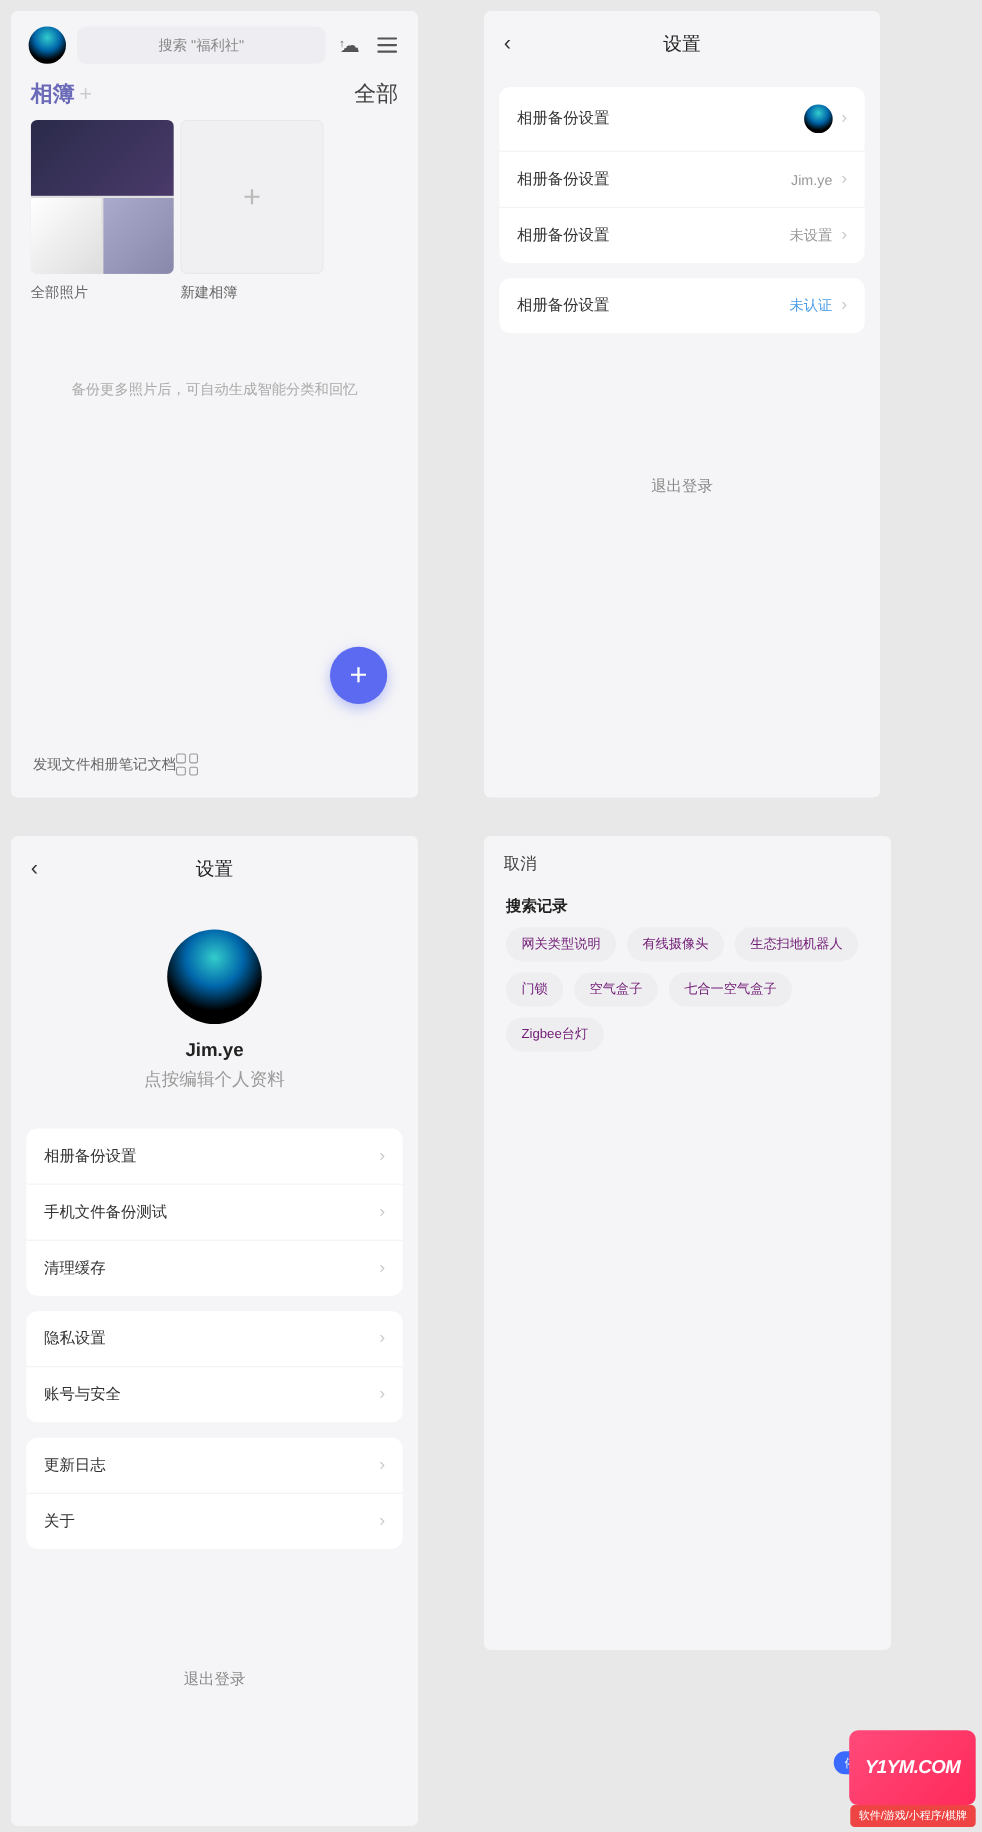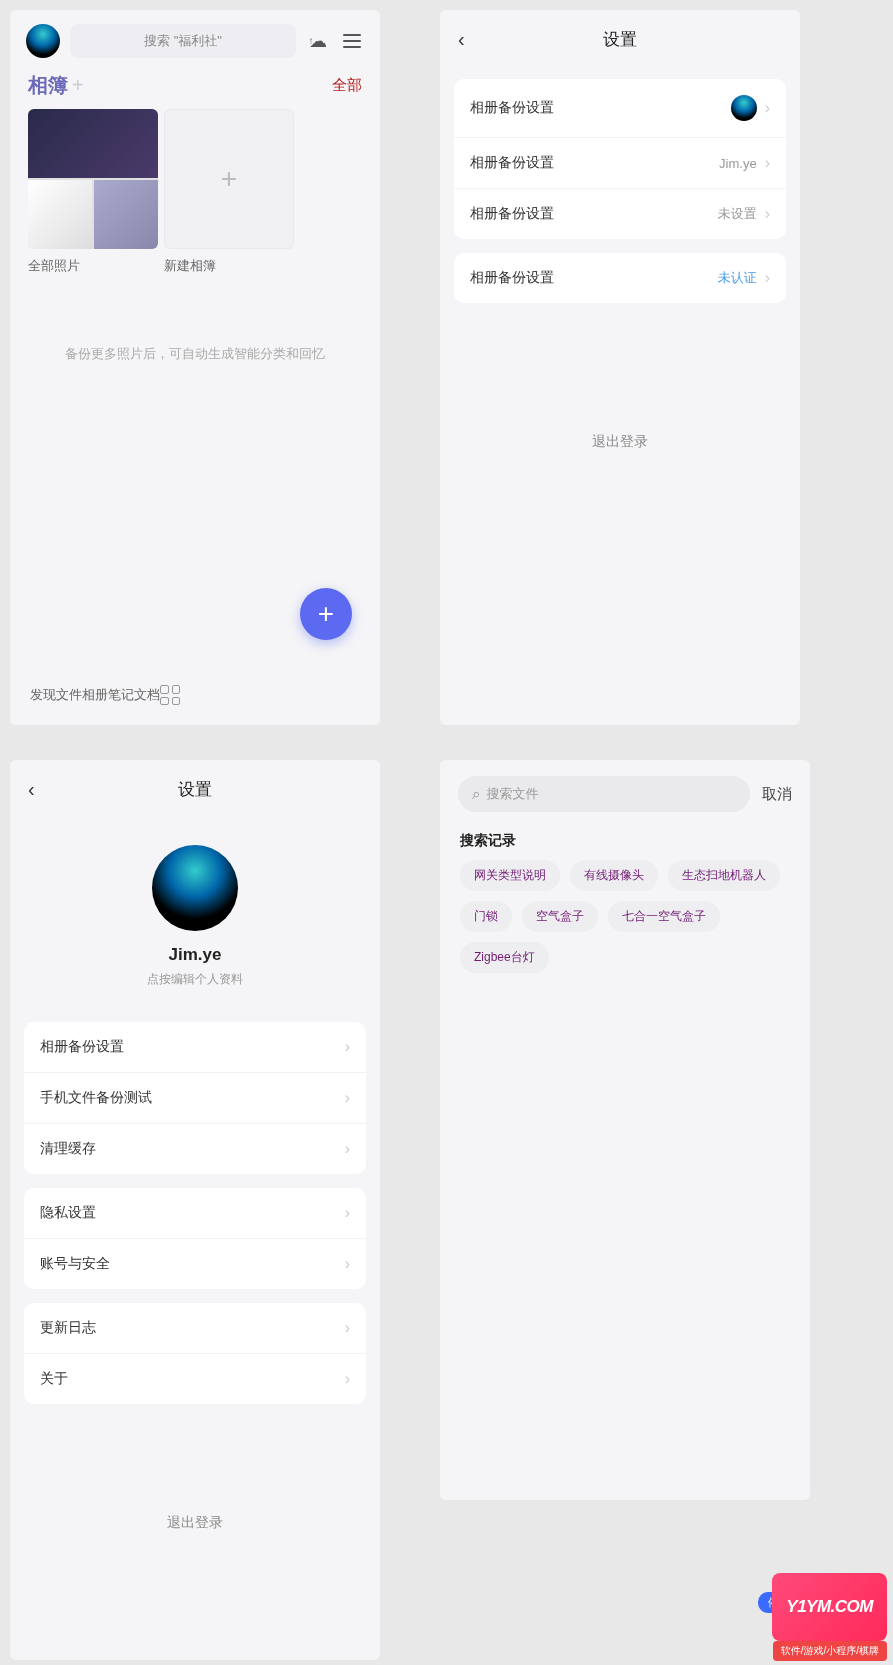--- a/index.html
+++ b/index.html
@@ -15,21 +15,21 @@
 .hdr1{display:flex;align-items:center;padding:14px 16px;gap:10px}
 .search-box{flex:1;background:#eeeef2;border-radius:8px;height:34px;display:flex;align-items:center;justify-content:center;color:#888;font-size:13px}
 .icon-btn{width:24px;height:24px;display:flex;align-items:center;justify-content:center;color:#555}
 .cloud-ic::before{content:"☁";font-size:18px;position:relative}
 .cloud-ic::after{content:"↑";position:absolute;font-size:10px;margin-left:-14px;margin-top:-2px}
 .menu-ic{display:flex;flex-direction:column;gap:4px}
 .menu-ic span{width:18px;height:2px;background:#555;border-radius:1px}
 .sec-hdr{display:flex;justify-content:space-between;align-items:center;padding:0 18px 10px}
 .sec-ttl{font-size:20px;font-weight:600;color:#6a6ab8}
 .sec-ttl .plus{color:#ccc;font-weight:300;margin-left:4px}
-.sec-all{color:#b91c1c;font-size:15px}
+.sec-all{color:#404040;font-size:20px}
 .album-grid{display:flex;gap:6px;padding:0 18px}
 .album-item{width:130px}
 .album-thumb{width:130px;height:140px;border-radius:6px;background:#e0e0e0;position:relative;overflow:hidden}
 .album-thumb.collage{display:grid;grid-template-columns:1fr 1fr;grid-template-rows:1fr 1fr;gap:2px}
 .collage .c1{background:linear-gradient(135deg,#2a2a4a,#4a3a6a);grid-column:1/3}
 .collage .c2{background:linear-gradient(135deg,#fff,#ddd)}
 .collage .c3{background:linear-gradient(135deg,#aac,#88a)}
 .album-thumb.new{background:#f0f0f2;border:1px solid #e8e8ea;display:flex;align-items:center;justify-content:center;color:#bbb;font-size:28px;font-weight:200}
 .album-lbl{font-size:13px;color:#666;margin-top:8px}
 .hint{text-align:center;color:#aaa;font-size:13px;margin-top:70px}
@@ -44,21 +44,21 @@
 .card{background:#fff;border-radius:10px;margin:14px 14px 0}
 .row{display:flex;align-items:center;justify-content:space-between;padding:16px 16px;border-bottom:1px solid #f2f2f2}
 .row:last-child{border-bottom:none}
 .row-lbl{font-size:14px;color:#333}
 .row-val{font-size:13px;color:#999;display:flex;align-items:center;gap:8px}
 .row-val.link{color:#4a9de8}
 .chev{color:#ccc;font-size:16px}
 .logout{text-align:center;color:#888;font-size:14px;padding:30px 0}
 .profile-blk{text-align:center;padding:30px 0 20px}
 .prof-name{font-size:17px;font-weight:600;color:#222;margin-top:14px}
-.prof-sub{font-size:12px;color:#999;margin-top:6px}
+.prof-sub{font-size:16px;color:#999;margin-top:6px}
 .srch-hdr{display:flex;align-items:center;gap:12px;padding:16px 18px}
 .srch-fld{flex:1;background:#eaeaec;border-radius:20px;height:36px;display:flex;align-items:center;padding:0 14px;gap:6px;color:#999;font-size:13px}
 .srch-ic::before{content:"⌕";font-size:15px;color:#999}
 .cancel{color:#404040;font-size:15px;font-weight:500}
 .hist-ttl{font-size:14px;font-weight:600;color:#222;padding:4px 20px 10px}
 .chips{display:flex;flex-wrap:wrap;gap:10px;padding:0 20px}
 .chip{background:#eeeef0;border-radius:16px;padding:7px 14px;font-size:12px;color:#701a75}
 .wm{position:absolute;right:0;bottom:0;width:210px;height:70px;pointer-events:none}
 .wm-main{background:linear-gradient(135deg,#ff4a7a,#ff2a5a);color:#fff;font-weight:700;font-style:italic;font-size:17px;padding:24px 14px;border-radius:8px;position:absolute;right:6px;bottom:24px;letter-spacing:-0.5px}
 .wm-sub{position:absolute;right:6px;bottom:4px;background:#ef4444;color:#fff;font-size:10px;padding:3px 8px;border-radius:4px}
@@ -198,24 +198,20 @@
     <div class="row">
         <div class="row-lbl">关于</div>
         <span class="chev">›</span>
       </div>
   </div>
   <div class="logout" style="margin-top:80px">退出登录</div>
 </div>
 
 <div class="pane p4">
   <div class="srch-hdr">
-    <div class="srch-fld">
-        <span class="srch-ic"></span>
-        <span>搜索文件</span>
-      </div>
     <div class="cancel">取消</div>
   </div>
   <div class="hist-ttl">搜索记录</div>
   <div class="chips">
     <div class="chip">网关类型说明</div>
     <div class="chip">有线摄像头</div>
     <div class="chip">生态扫地机器人</div>
     <div class="chip">门锁</div>
     <div class="chip">空气盒子</div>
     <div class="chip">七合一空气盒子</div>

